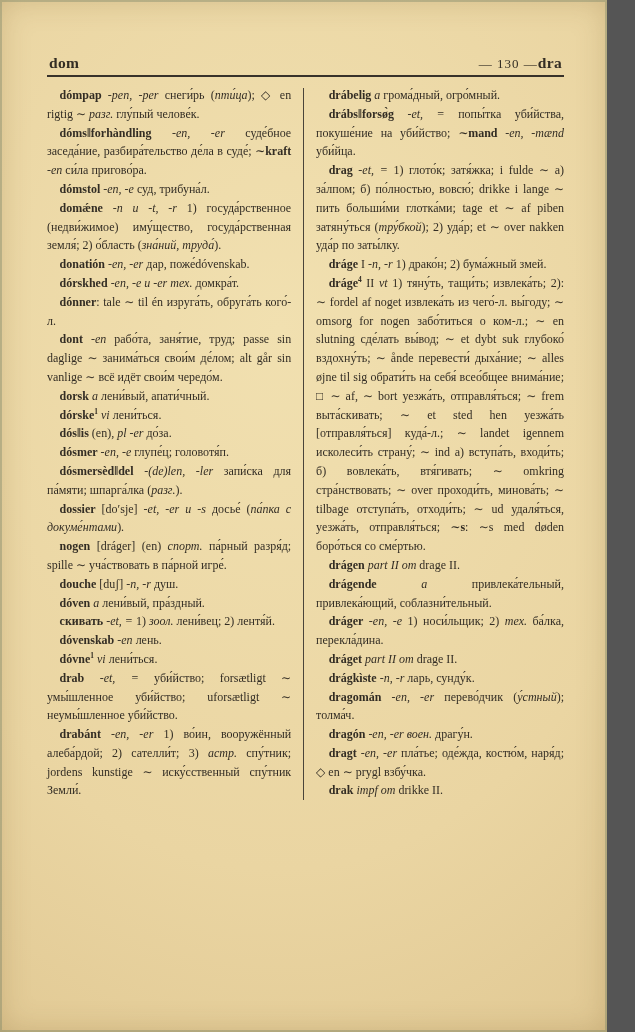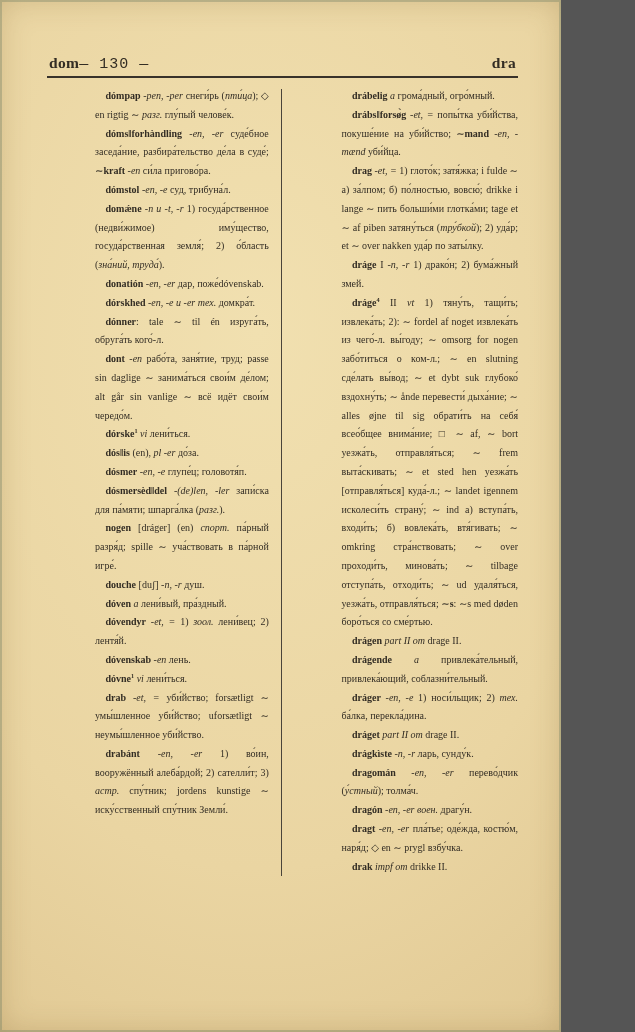--- a/index.html
+++ b/index.html
@@ -4,44 +4,43 @@
 <style>
   html,body{margin:0;padding:0;}
   body{
     width:635px;height:1032px;
     font-family:"Liberation Serif","DejaVu Serif",serif;
     background:#555;
     overflow:hidden;
   }
   .page{
     position:relative;
-    width:561px;height:1032px;
+    width:607px;height:1032px;
     box-sizing:border-box;
     background:radial-gradient(120% 95% at 46% 32%, #f1e0b0 0%, #ead5a2 55%, #dcc28c 100%);
     box-shadow:inset 0 0 0 2px rgba(110,125,100,.35), inset 0 0 30px rgba(125,90,40,.25);
     color:#332d24;
     padding:54px 43px 0 47px;
   }
   .hdr{
     display:flex;align-items:baseline;
     font-size:15.5px;
     padding:0 2px 3px 2px;
   }
   .hdr .hw{font-weight:bold;letter-spacing:.3px;}
-  .hdr .pn{flex:1;text-align:left;font-size:15px;letter-spacing:1px;font-family:Liberation Mono, monospace;}
+  .hdr .pn{flex:1;text-align:right;font-size:13px;letter-spacing:1px;}
   .hdr-rule{height:2px;background:#38322a;margin:0 0 9px 0;}
   .cols{
     display:flex;align-items:stretch;
   }
   .col{
     width:258px;
-    font-size:10px;
+    font-size:12px;
     line-height:18.8px;
     text-align:justify;
-    margin-left:48px;
   }
   .col.right{width:262px;}
   .divider{
     width:1px;background:#4a443a;
     margin:2px 12px 0 12px;
   }
   p.entry{margin:0;text-indent:1.05em;}
   .r-b{font-weight:bold;}
   .r-i{font-style:italic;}
   .r-s{vertical-align:super;font-size:62%;line-height:0;font-weight:bold;}
@@ -59,28 +58,30 @@
   <div class="cols">
     <div class="col left" id="col-left">
         <p class="entry"><span class="r-b">dómpap</span><span class="r-i"> -pen, -per</span><span class="r-n"> снеги́рь (</span><span class="r-i">пти́ца</span><span class="r-n">); ◇ en rigtig ∼ </span><span class="r-i">разг.</span><span class="r-n"> глу́пый челове́к.</span></p>
         <p class="entry"><span class="r-b">dóms‖forhàndling</span><span class="r-i"> -en, -er</span><span class="r-n"> суде́бное заседа́ние, разбира́тельство де́ла в суде́; </span><span class="r-b">∼kraft</span><span class="r-i"> -en</span><span class="r-n"> си́ла пригово́ра.</span></p>
         <p class="entry"><span class="r-b">dómstol</span><span class="r-i"> -en, -e</span><span class="r-n"> суд, трибуна́л.</span></p>
         <p class="entry"><span class="r-b">domǽne</span><span class="r-i"> -n u -t, -r</span><span class="r-n"> 1) госуда́рственное (недви́жимое) иму́щество, госуда́рственная земля́; 2) о́бласть (</span><span class="r-i">зна́ний, труда́</span><span class="r-n">).</span></p>
         <p class="entry"><span class="r-b">donatión</span><span class="r-i"> -en, -er</span><span class="r-n"> дар, поже́dóvenskab.</span></p>
         <p class="entry"><span class="r-b">dórskhed</span><span class="r-i"> -en, -e u -er тех.</span><span class="r-n"> домкра́т.</span></p>
         <p class="entry"><span class="r-b">dónner</span><span class="r-n">: tale ∼ til én изруга́ть, обруга́ть кого́-л.</span></p>
         <p class="entry"><span class="r-b">dont</span><span class="r-i"> -en</span><span class="r-n"> рабо́та, заня́тие, труд; passe sin daglige ∼ занима́ться свои́м де́лом; alt går sin vanlige ∼ всё идёт свои́м чередо́м.</span></p>
+        <p class="entry"><span class="r-b">dorsk</span><span class="r-i"> a</span><span class="r-n"> лени́вый, апати́чный.</span></p>
         <p class="entry"><span class="r-b">dórske</span><span class="r-s">1</span><span class="r-i"> vi</span><span class="r-n"> лени́ться.</span></p>
         <p class="entry"><span class="r-b">dós‖is</span><span class="r-n"> (en), </span><span class="r-i">pl -er</span><span class="r-n"> до́за.</span></p>
         <p class="entry"><span class="r-b">dósmer</span><span class="r-i"> -en, -e</span><span class="r-n"> глупе́ц; головотя́п.</span></p>
         <p class="entry"><span class="r-b">dósmersèd‖del</span><span class="r-i"> -(de)len, -ler</span><span class="r-n"> запи́ска для па́мяти; шпарга́лка (</span><span class="r-i">разг.</span><span class="r-n">).</span></p>
+        <p class="entry"><span class="r-b">dossier</span><span class="r-n"> [doʹsje] </span><span class="r-i">-et, -er u -s</span><span class="r-n"> досье́ (</span><span class="r-i">па́пка с докуме́нтами</span><span class="r-n">).</span></p>
         <p class="entry"><span class="r-b">nogen</span><span class="r-n"> [dráger] (en) </span><span class="r-i">спорт.</span><span class="r-n"> па́рный разря́д; spille ∼ уча́ствовать в па́рной игре́.</span></p>
         <p class="entry"><span class="r-b">douche</span><span class="r-n"> [duʃ] </span><span class="r-i">-n, -r</span><span class="r-n"> душ.</span></p>
         <p class="entry"><span class="r-b">dóven</span><span class="r-i"> a</span><span class="r-n"> лени́вый, пра́здный.</span></p>
-        <p class="entry"><span class="r-b">dóvendyr</span><span class="r-i"> -et, =</span><span class="r-n"> 1) </span><span class="r-i">зоол.</span><span class="r-n"> лени́вец; 2) лентя́й.</span></p>
+        <p class="entry"><span class="r-b">скивать</span><span class="r-i"> -et, =</span><span class="r-n"> 1) </span><span class="r-i">зоол.</span><span class="r-n"> лени́вец; 2) лентя́й.</span></p>
         <p class="entry"><span class="r-b">dóvenskab</span><span class="r-i"> -en</span><span class="r-n"> лень.</span></p>
         <p class="entry"><span class="r-b">dóvne</span><span class="r-s">1</span><span class="r-i"> vi</span><span class="r-n"> лени́ться.</span></p>
         <p class="entry"><span class="r-b">drab</span><span class="r-i"> -et, =</span><span class="r-n"> уби́йство; forsætligt ∼ умы́шленное уби́йство; uforsætligt ∼ неумы́шленное уби́йство.</span></p>
         <p class="entry"><span class="r-b">drabánt</span><span class="r-i"> -en, -er</span><span class="r-n"> 1) во́ин, вооружённый алеба́рдой; 2) сателли́т; 3) </span><span class="r-i">астр.</span><span class="r-n"> спу́тник; jordens kunstige ∼ иску́сственный спу́тник Земли́.</span></p>
       </div>
     <div class="divider"></div>
     <div class="col right" id="col-right">
         <p class="entry"><span class="r-b">drábelig</span><span class="r-i"> a</span><span class="r-n"> грома́дный, огро́мный.</span></p>
         <p class="entry"><span class="r-b">drábs‖forsø̀g</span><span class="r-i"> -et, =</span><span class="r-n"> попы́тка уби́йства, покуше́ние на уби́йство; </span><span class="r-b">∼mand</span><span class="r-i"> -en, -mænd</span><span class="r-n"> уби́йца.</span></p>
         <p class="entry"><span class="r-b">drag</span><span class="r-i"> -et, =</span><span class="r-n"> 1) глото́к; затя́жка; i fulde ∼ а) за́лпом; б) по́лностью, вовсю́; drikke i lange ∼ пить больши́ми глотка́ми; tage et ∼ af piben затяну́ться (</span><span class="r-i">тру́бкой</span><span class="r-n">); 2) уда́р; et ∼ over nakken уда́р по заты́лку.</span></p>

